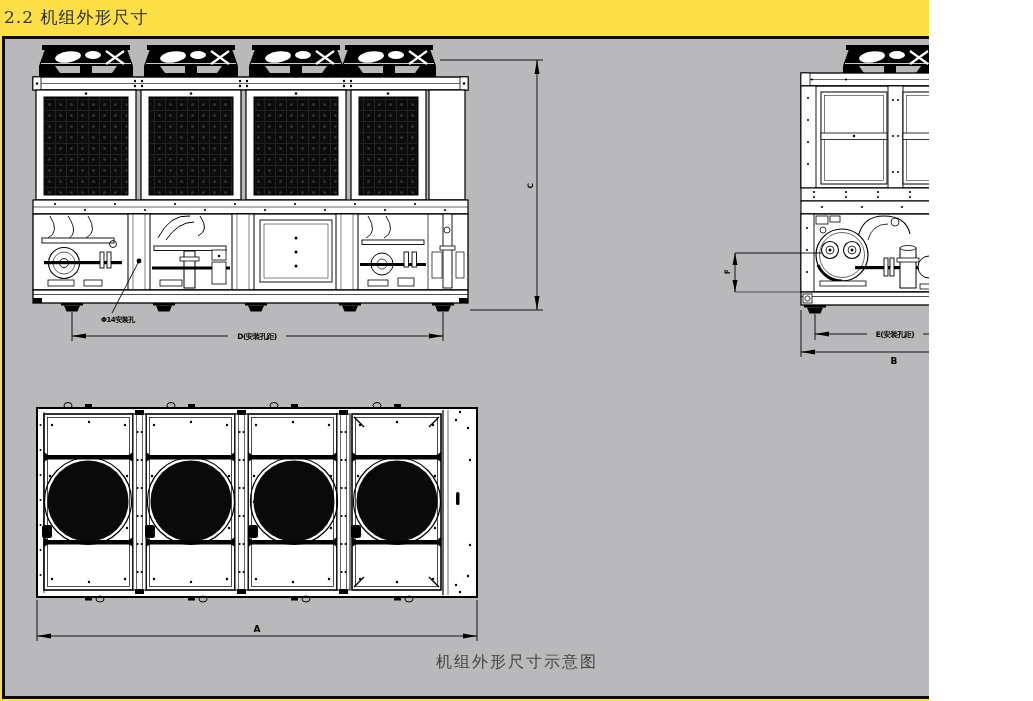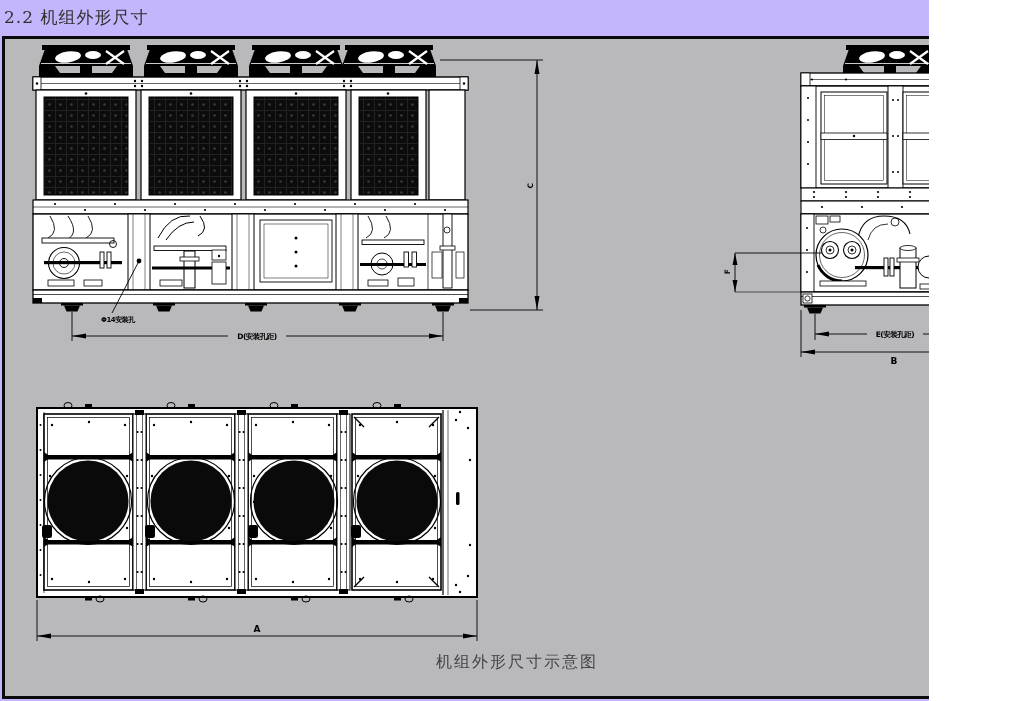--- a/index.html
+++ b/index.html
@@ -1,16 +1,16 @@
 <!DOCTYPE html>
 <html><head>
 <meta charset="utf-8">
 <style>
   html,body{margin:0;padding:0;background:#fff;}
-  .page{position:relative;width:929px;height:701px;background:#c4b5fd;overflow:hidden;
+  .page{position:relative;width:929px;height:701px;background:#fde047;overflow:hidden;
         font-family:"DejaVu Serif","Liberation Serif",serif;}
   .heading{position:absolute;left:4px;top:6px;font-size:17px;letter-spacing:1px;color:#303030;}
   svg{position:absolute;left:0;top:0;}
   .w{fill:#ffffff;stroke:#000;}
   .b{fill:#000;stroke:none;}
   .ln{fill:none;stroke:#000;}
   .dot{fill:#000;stroke:none;}
   text{font-family:"DejaVu Sans","Liberation Sans",sans-serif;fill:#000;}
   .dimL{font-size:9px;font-weight:bold;}
   .dimS{font-size:7.5px;font-weight:bold;letter-spacing:-0.5px;}

